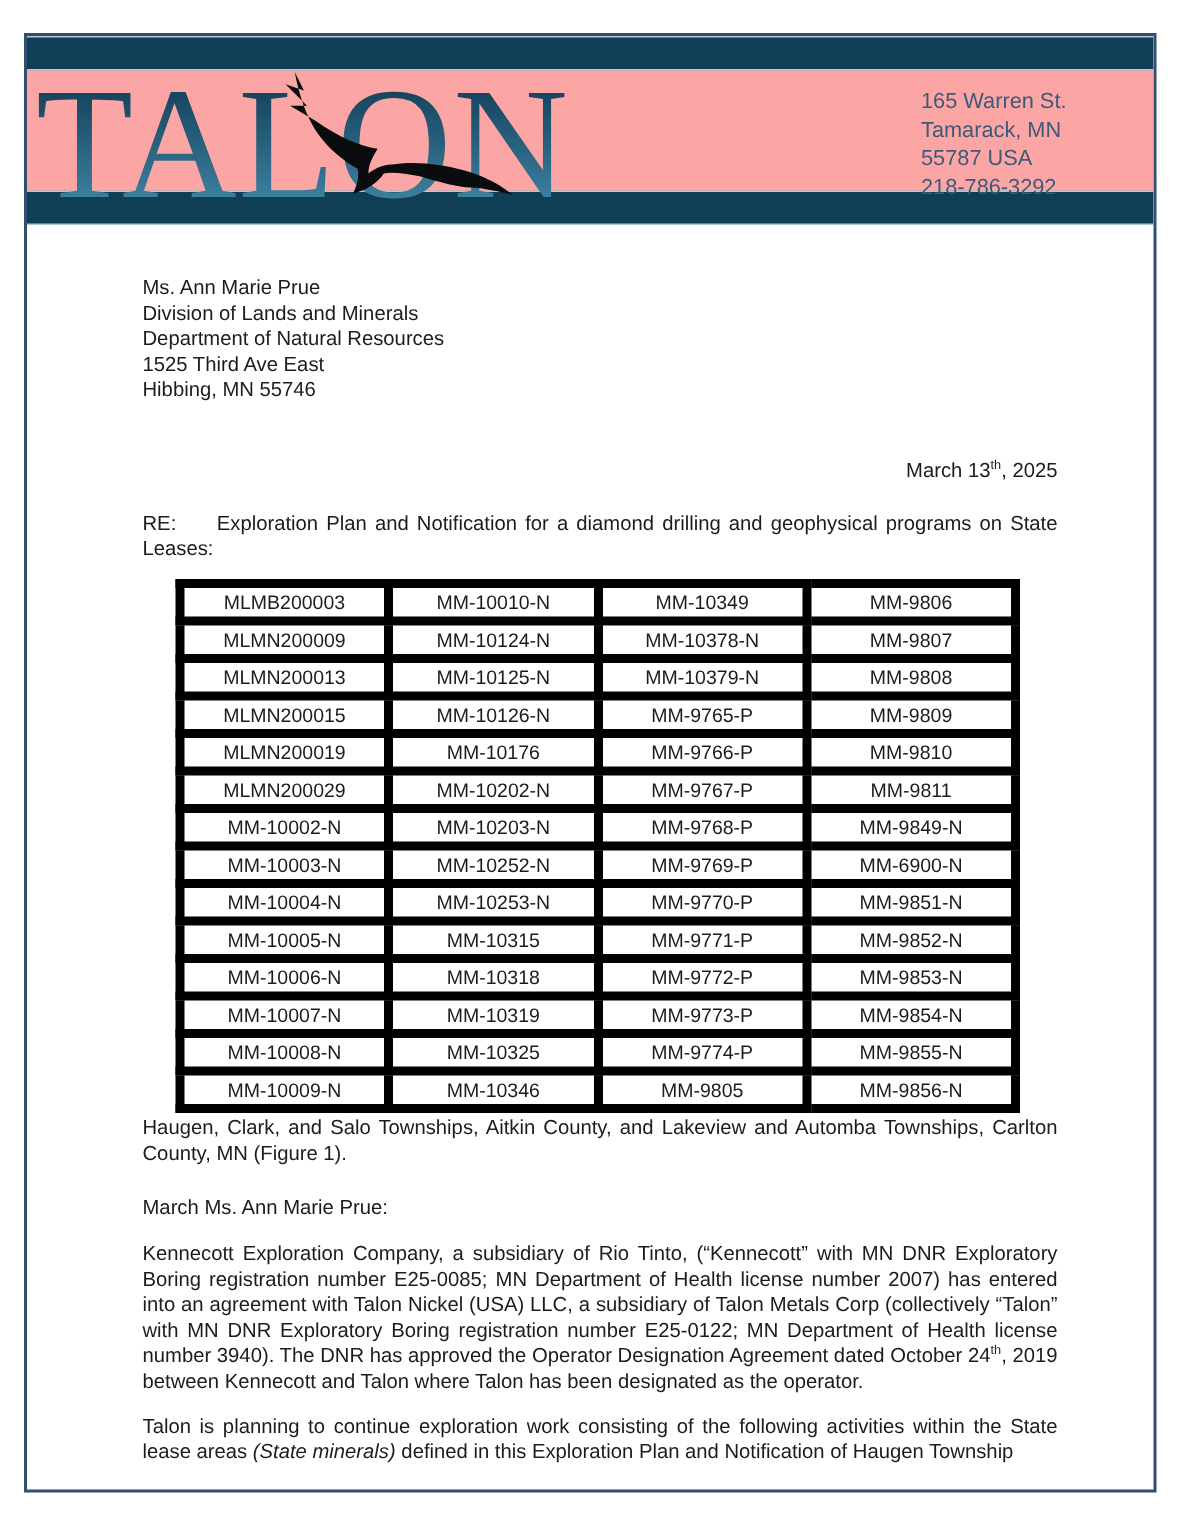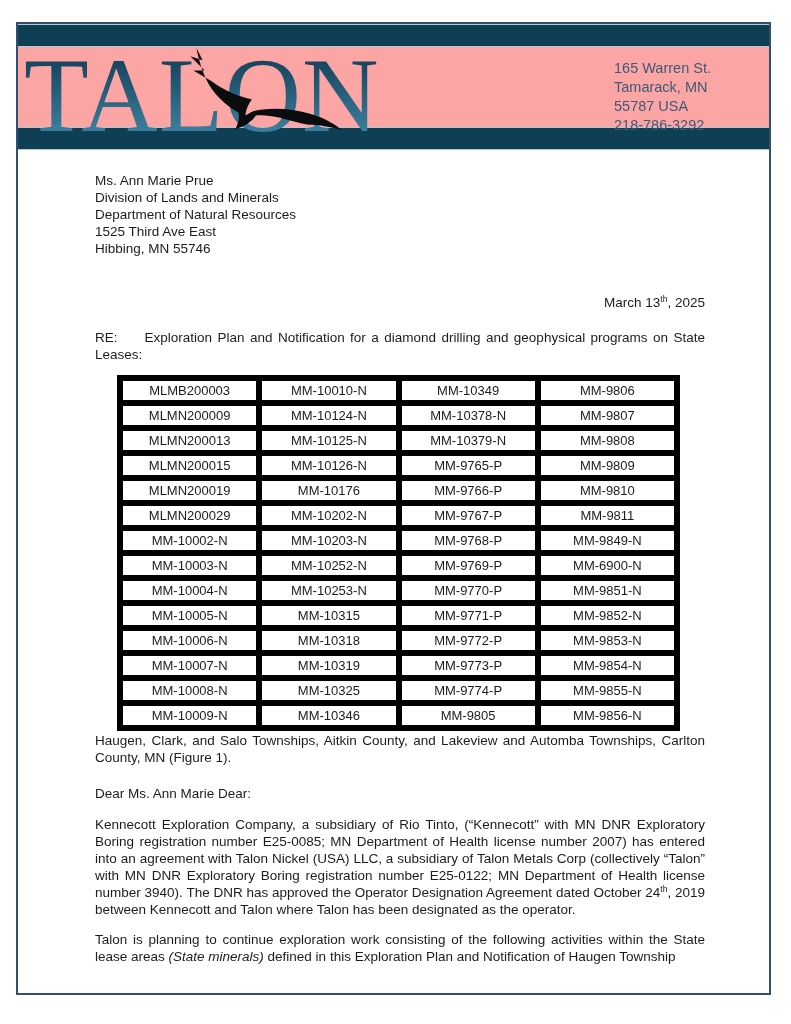--- a/index.html
+++ b/index.html
@@ -32,21 +32,21 @@
     background:linear-gradient(180deg,var(--logo-top) 12%,var(--logo-bottom) 92%);
     -webkit-background-clip:text;background-clip:text;color:transparent;
     user-select:none;
   }
   .eagle{position:absolute;left:156px;top:2px;width:164px;height:86px;}
   .eagle svg{width:100%;height:100%;}
   .address{
     position:absolute;left:596px;top:12px;
     color:var(--address-text);font-size:14.5px;line-height:19px;
   }
-  .content{padding:22px 64px 0 77px;font-size:13.5px;line-height:17px;}
+  .content{padding:33px 64px 0 77px;font-size:13.5px;line-height:17px;}
   .recipient{margin:0 0 37px 0;}
   .dateline{margin:0 0 18px 0;text-align:right;}
   .re-par{margin:0 0 12px 0;text-align:justify;}
   .re-tab{display:inline-block;width:27px;}
   table.lease{
     border-collapse:collapse;margin:0 0 1px 22px;width:563px;
     font-size:13px;table-layout:fixed;
   }
   table.lease td{
     border:6px solid #000000;height:19px;text-align:center;
@@ -194,20 +194,20 @@
             <td>MM-10009-N</td>
             <td>MM-10346</td>
             <td>MM-9805</td>
             <td>MM-9856-N</td>
           </tr>
         </tbody>
     </table>
 
     <p class="after-table">Haugen, Clark, and Salo Townships, Aitkin County, and Lakeview and Automba Townships, Carlton County, MN (Figure 1).</p>
 
-    <p class="salutation">Dear Ms. Ann Marie Dear:</p>
+    <p class="salutation">March Ms. Ann Marie Prue:</p>
 
     <p class="par"><span>Kennecott Exploration Company, a subsidiary of Rio Tinto, (“Kennecott” with MN DNR Exploratory Boring registration number E25-0085; MN Department of Health license number 2007) has entered into an agreement with Talon Nickel (USA) LLC, a subsidiary of Talon Metals Corp (collectively “Talon” with MN DNR Exploratory Boring registration number E25-0122; MN Department of Health license number 3940).  The DNR has approved the Operator Designation Agreement dated October 24</span><sup>th</sup><span>, 2019 between Kennecott and Talon where Talon has been designated as the operator.</span></p>
 
     <p class="par"><span>Talon is planning to continue exploration work consisting of the following activities within the State lease areas </span><i>(State minerals)</i><span> defined in this Exploration Plan and Notification of Haugen Township</span></p>
 
   </div>
 </div>
 
 </body></html>

